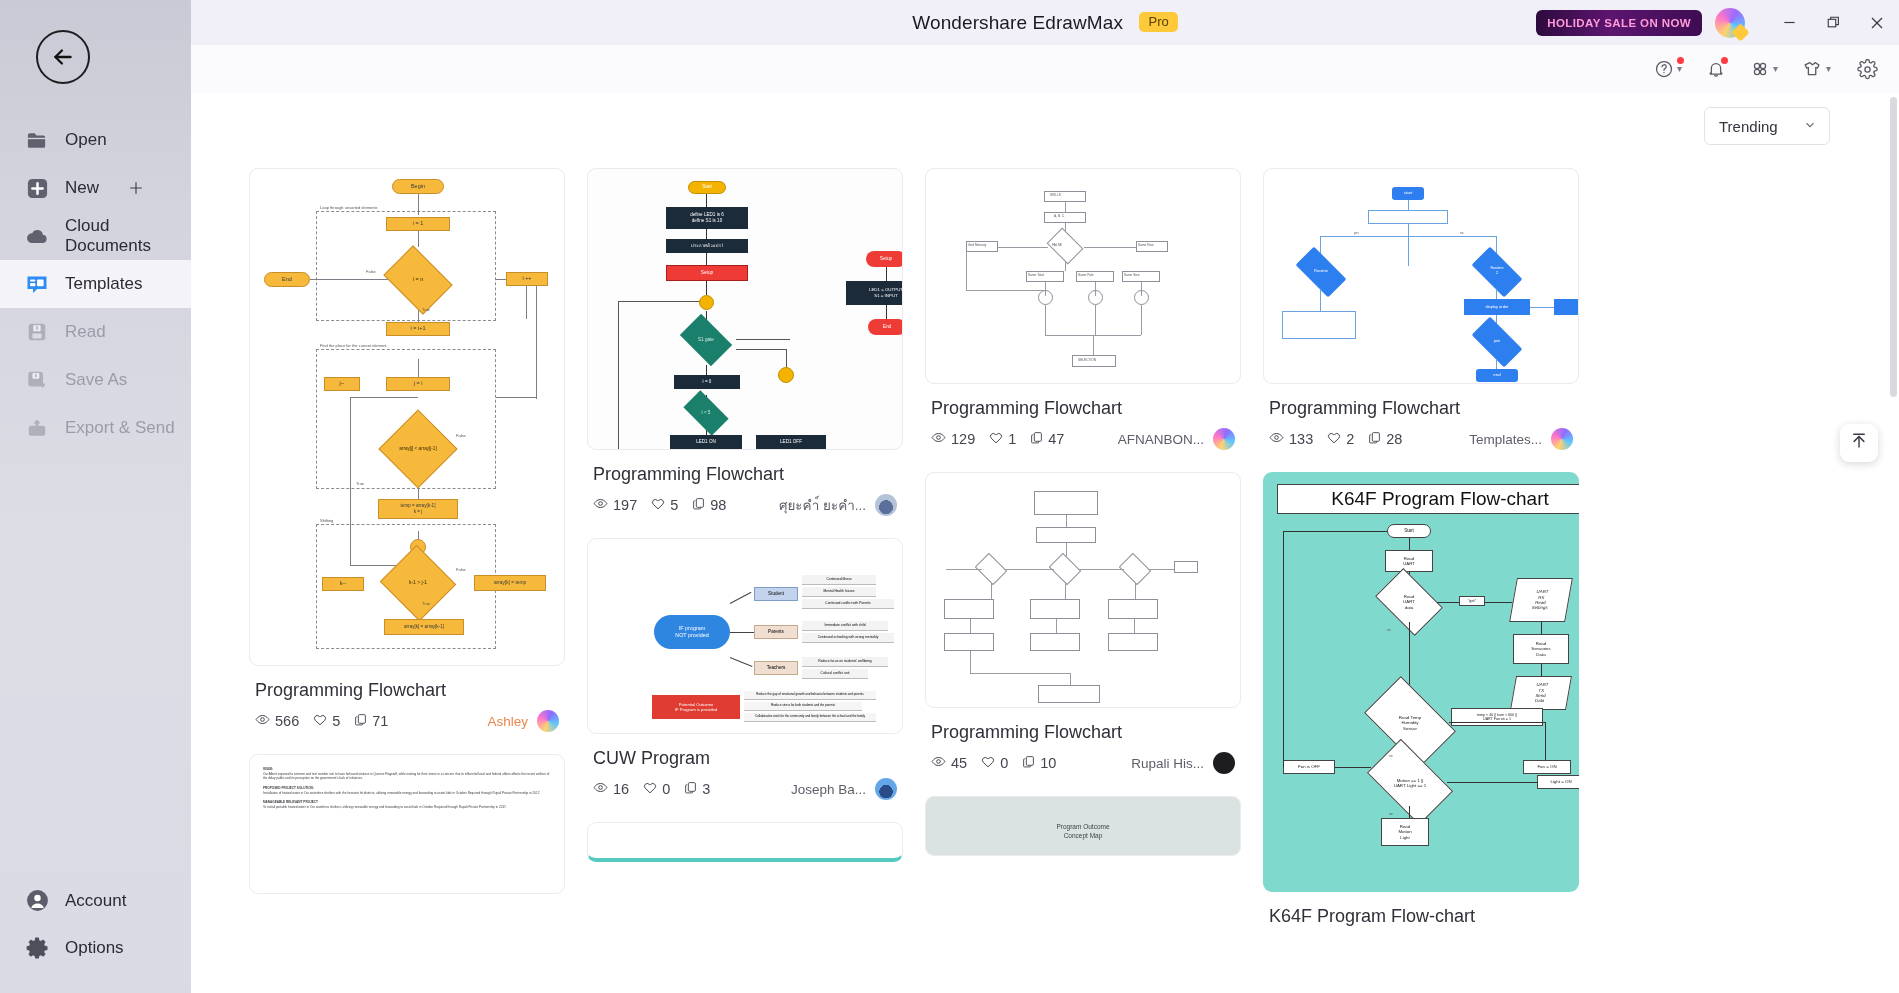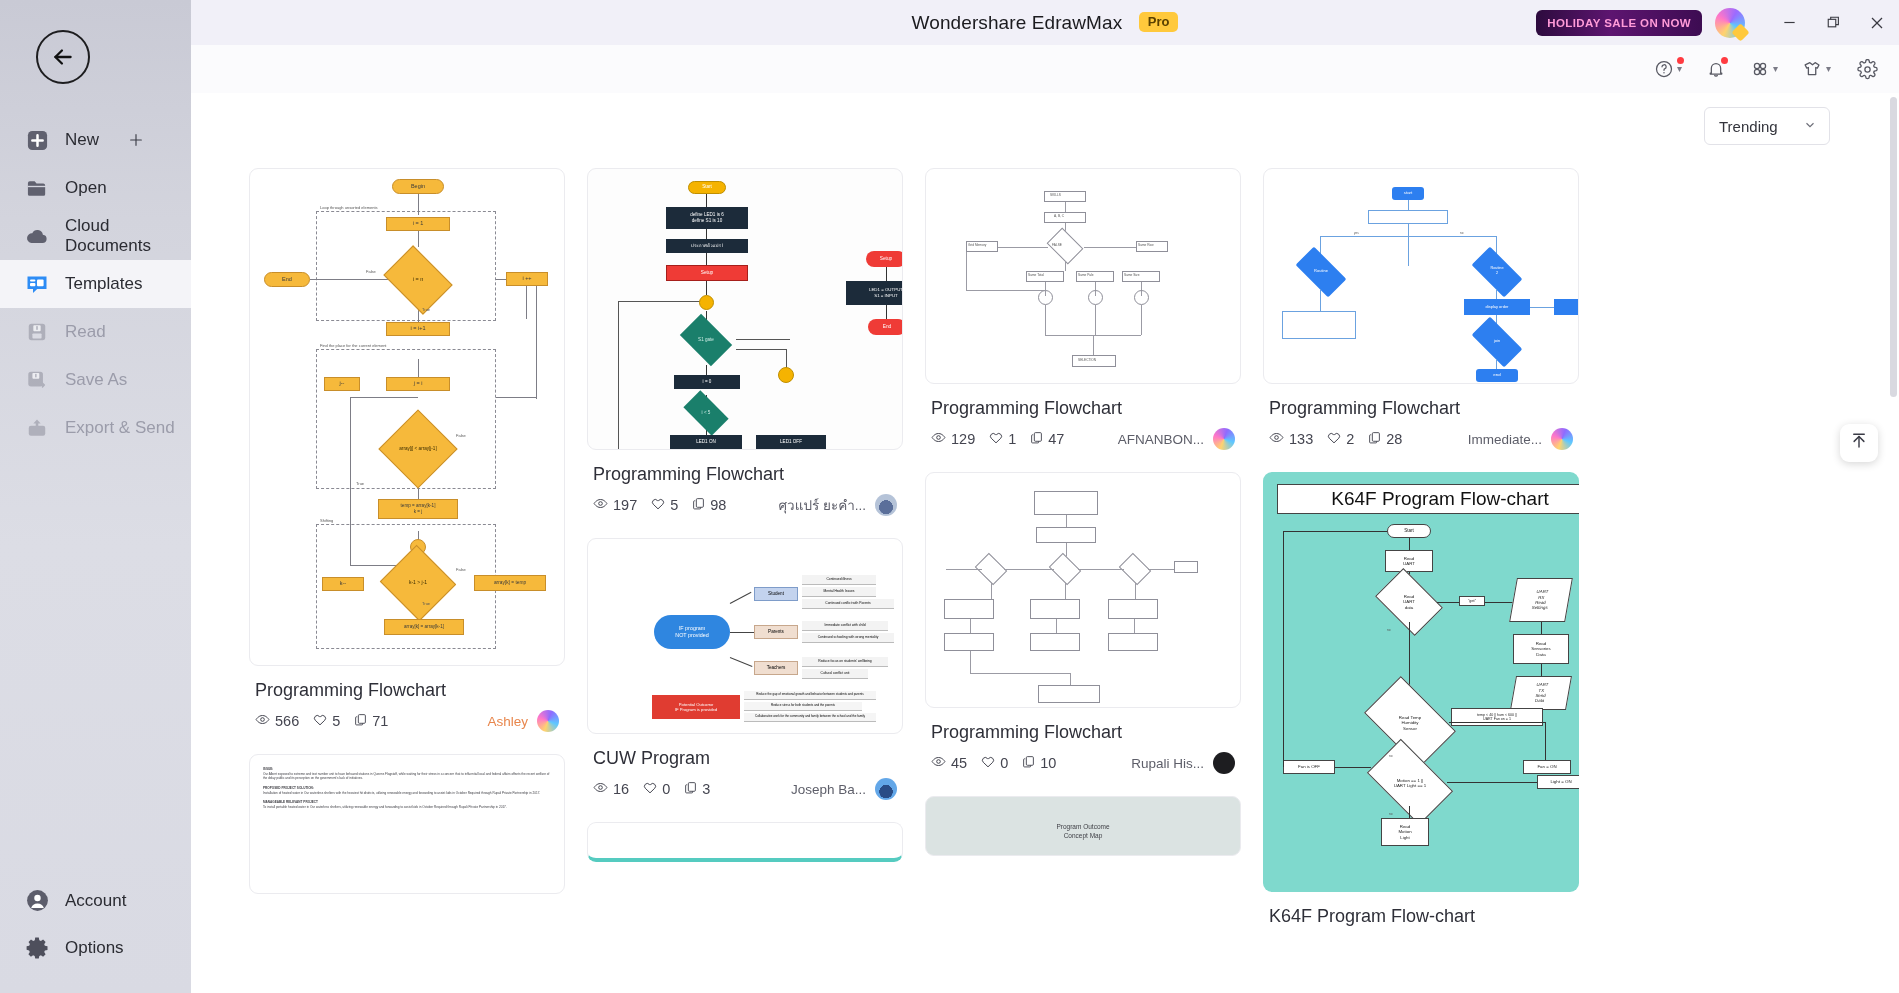--- a/index.html
+++ b/index.html
@@ -53,21 +53,21 @@
   }
   .topbar {
     height: 45px; width: 100%;
     background: #f1f0f8;
     display: flex; align-items: center; justify-content: center;
     position: relative;
   }
   .app-title { font-size: 19px; color: #1b1b1f; letter-spacing: .1px; }
   .pro-badge {
     display: inline-block; margin-left: 12px;
-    background: #ffc93c; color: #5a4100; font-size: 13px; font-weight: bold;
+    background: #ffc93c; color: #5a4100; font-size: 13px; font-weight: normal;
     border-radius: 5px; padding: 2px 9px 3px; vertical-align: 3px;
   }
   .topbar-right {
     position: absolute; right: 0; top: 0; height: 45px;
     display: flex; align-items: center; gap: 0;
   }
   .sale-badge {
     background: linear-gradient(90deg, #2d0b3e 0%, #5d1570 45%, #3d0c52 100%);
     color: #ff9bd8; font-size: 11.5px; font-weight: bold; letter-spacing: .4px;
     border-radius: 6px; padding: 7px 11px; margin-right: 13px; cursor: pointer;
@@ -191,40 +191,40 @@
             <polyline points="11 18 5 12 11 6"></polyline>
           </svg>
       </span>
     </div>
 
     <div class="nav-list">
 
       <div class="nav-item">
         <span class="ico">
           <svg width="23" height="23" viewBox="0 0 24 24">
+              <path d="M2 6.5a2 2 0 0 1 2-2h5l2 2.3h7a2 2 0 0 1 2 2V18a1.6 1.6 0 0 1-1.6 1.6H3.6A1.6 1.6 0 0 1 2 18z" fill="#60616f"></path>
+              <rect x="2" y="9.2" width="20" height="1.4" fill="#d4d5de"></rect>
+            </svg>
+        </span>
+        <span>Open</span>
+      </div>
+
+      <div class="nav-item">
+        <span class="ico">
+          <svg width="23" height="23" viewBox="0 0 24 24">
               <rect x="2" y="2" width="20" height="20" rx="4.5" fill="#60616f"></rect>
               <path d="M12 6.6v10.8M6.6 12h10.8" stroke="#fff" stroke-width="2.6" stroke-linecap="round"></path>
             </svg>
         </span>
         <span>New</span>
         <span class="plus-small">
           <svg width="16" height="16" viewBox="0 0 24 24" stroke="#3b3c46" stroke-width="1.7" stroke-linecap="round">
               <path d="M12 4v16M4 12h16"></path>
             </svg>
         </span>
-      </div>
-
-      <div class="nav-item">
-        <span class="ico">
-          <svg width="23" height="23" viewBox="0 0 24 24">
-              <path d="M2 6.5a2 2 0 0 1 2-2h5l2 2.3h7a2 2 0 0 1 2 2V18a1.6 1.6 0 0 1-1.6 1.6H3.6A1.6 1.6 0 0 1 2 18z" fill="#60616f"></path>
-              <rect x="2" y="9.2" width="20" height="1.4" fill="#d4d5de"></rect>
-            </svg>
-        </span>
-        <span>Open</span>
       </div>
 
 
       <div class="nav-item">
         <span class="ico">
           <svg width="24" height="24" viewBox="0 0 24 24">
               <path d="M6.5 19h11a4.2 4.2 0 0 0 .4-8.37 5.6 5.6 0 0 0-10.6-1.3A4.3 4.3 0 0 0 6.5 19z" fill="#60616f"></path>
             </svg>
         </span>
         <span>Cloud Documents</span>
@@ -546,21 +546,21 @@
               <span>5</span>
             </span>
             <span class="meta-i">
               <span><svg width="13" height="13" viewBox="0 0 24 24" fill="none" stroke="#444550" stroke-width="1.7">
                     <rect x="8" y="3" width="13" height="16" rx="2"></rect>
                     <path d="M16 19v1.5a1.5 1.5 0 0 1-1.5 1.5H4.5A1.5 1.5 0 0 1 3 20.5V8.5A1.5 1.5 0 0 1 4.5 7H6"></path>
                   </svg></span>
               <span>98</span>
             </span>
             <span class="card-author">
-              <span>ศุวแปร์ ยะคำ...</span>
+              <span>ศุยะคำ์ ยะคำ...</span>
               <span class="au-av photo"></span>
             </span>
           </div>
         </div>
 
         <div class="card">
           <div class="thumb" style="height:196px">
             <div class="fc">
               <div class="nd" style="left:66px;top:76px;width:76px;height:34px;border-radius:17px;background:#2f86e0;color:#fff;font-size:5.4px;flex-direction:column;line-height:1.3">
                 <div>IF program</div>
@@ -811,21 +811,21 @@
               <span>2</span>
             </span>
             <span class="meta-i">
               <span><svg width="13" height="13" viewBox="0 0 24 24" fill="none" stroke="#444550" stroke-width="1.7">
                     <rect x="8" y="3" width="13" height="16" rx="2"></rect>
                     <path d="M16 19v1.5a1.5 1.5 0 0 1-1.5 1.5H4.5A1.5 1.5 0 0 1 3 20.5V8.5A1.5 1.5 0 0 1 4.5 7H6"></path>
                   </svg></span>
               <span>28</span>
             </span>
             <span class="card-author">
-              <span>Immediate...</span>
+              <span>Templates...</span>
               <span class="au-av"></span>
             </span>
           </div>
         </div>
 
         <div class="card">
           <div class="thumb" style="height:420px;background:#7fd9cd;border:none">
             <div class="fc" style="font-size:4.4px;color:#1c1c1c">
               <div class="nd" style="left:14px;top:12px;width:326px;height:30px;background:#fff;border:1px solid #444;font-size:19px;color:#111">K64F Program Flow-chart</div>
               <div class="nd" style="left:124px;top:52px;width:44px;height:14px;border-radius:7px;background:#fff;border:1px solid #444;font-size:4.6px">Start</div>

